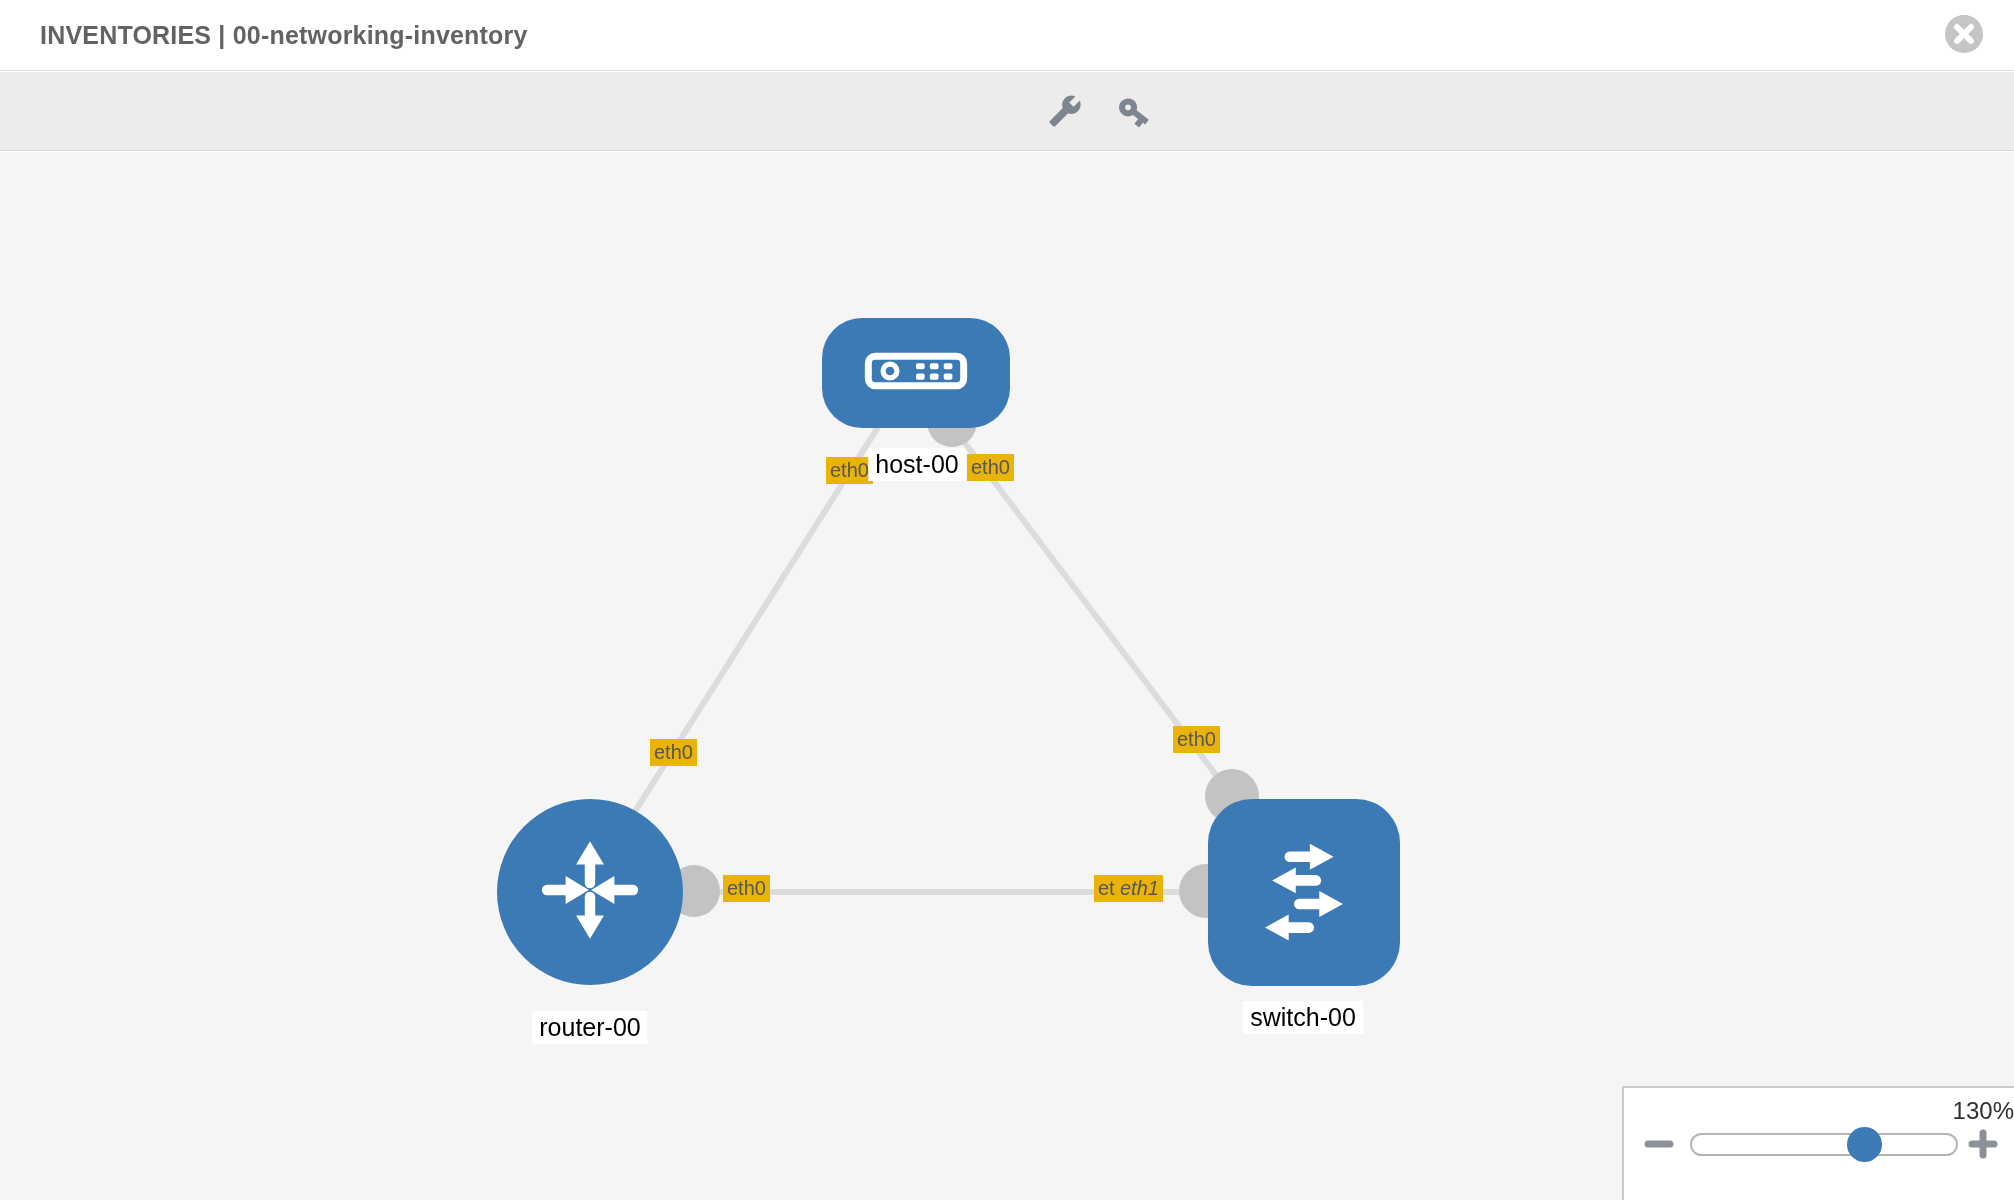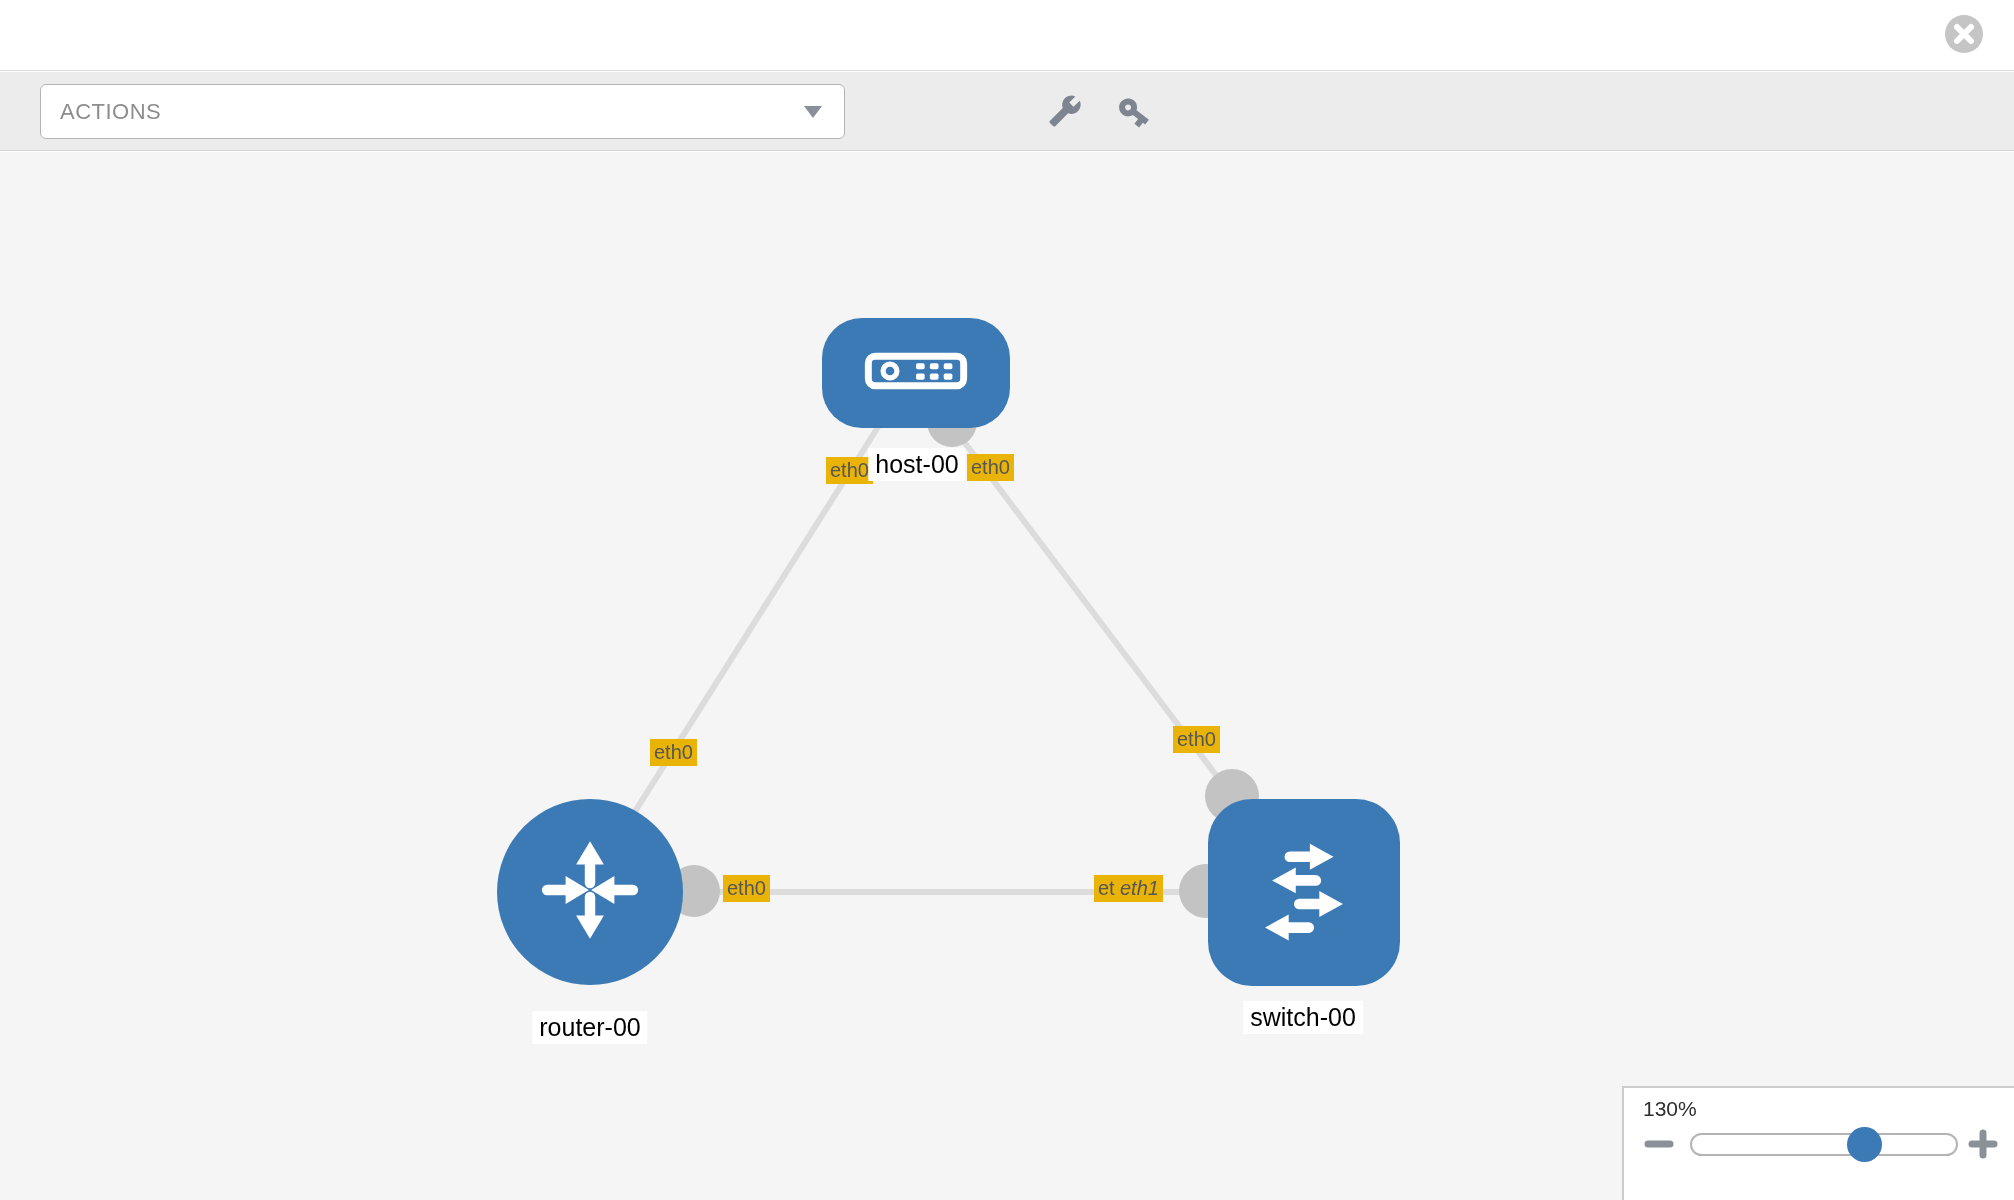--- a/index.html
+++ b/index.html
@@ -54,50 +54,47 @@
   .if-2 { left:967px;  top:302px; }
   .if-3 { left:650px;  top:587px; }
   .if-4 { left:1173px; top:574px; }
   .if-5 { left:723px;  top:723px; }
   .if-6 { left:1094px; top:723px; }
   .if-7 { left:1116px; top:723px;font-style:italic; }
 
   
   .zoom-panel { position:absolute; left:1622px; top:934px; width:392px; height:114px;
                 background:#ffffff; border-left:2px solid #cccccc; border-top:2px solid #cccccc; }
-  .zoom-level { position:absolute; left:0; top:9px; width:100%; text-align:left;
-                font-size:21px; color:#2f2f2f;padding-left:19px; }
+  .zoom-level { position:absolute; left:0; top:9px; width:100%; text-align:right;
+                font-size:24px; color:#2f2f2f;padding-left:19px; }
   .zoom-btn { position:absolute; width:30px; height:30px; cursor:pointer; }
   .zoom-minus { left:20px;  top:41px; }
   .zoom-plus  { left:344px; top:41px; }
   .zoom-track { position:absolute; left:66px; top:45px; width:268px; height:23px;
                 background:#fff; border:2px solid #b4b4b4; border-radius:12px; cursor:pointer; }
   .zoom-handle { position:absolute; left:223px; top:39px; width:35px; height:35px;
                  border-radius:50%; background:#3c7ab6; cursor:grab; }
 </style>
 </head>
 <body>
 
 <div class="header">
+  <div class="page-title">INVENTORIES | 00-networking-inventory</div>
   <div class="close-btn">
     <span>
       <svg width="40" height="40" viewBox="0 0 40 40">
         <circle cx="20" cy="20" r="19" fill="#c5c5c5"></circle>
         <line x1="13" y1="13" x2="27" y2="27" stroke="#fff" stroke-width="6" stroke-linecap="round"></line>
         <line x1="27" y1="13" x2="13" y2="27" stroke="#fff" stroke-width="6" stroke-linecap="round"></line>
       </svg>
     </span>
   </div>
 </div>
 
 <div class="toolbar">
-  <div class="dropdown dd-actions">
-    <span class="ddl">ACTIONS</span>
-    <span class="caret"></span>
-  </div>
 
   <div class="tool-btn tool-wrench">
     <span>
       <svg width="34" height="34" viewBox="0 0 24 24" style="transform:scaleX(-1)">
         <path fill="#7f8590" d="M22.7 19l-9.1-9.1c.9-2.3.4-5-1.5-6.9-2-2-5-2.4-7.4-1.3L9 6 6 9 1.6 4.7C.4 7.1.9 10.1 2.9 12.1c1.9 1.9 4.6 2.4 6.9 1.5l9.1 9.1c.4.4 1 .4 1.4 0l2.3-2.3c.5-.4.5-1.1.1-1.4z"></path>
       </svg>
     </span>
   </div>
 
   <div class="tool-btn tool-key">

